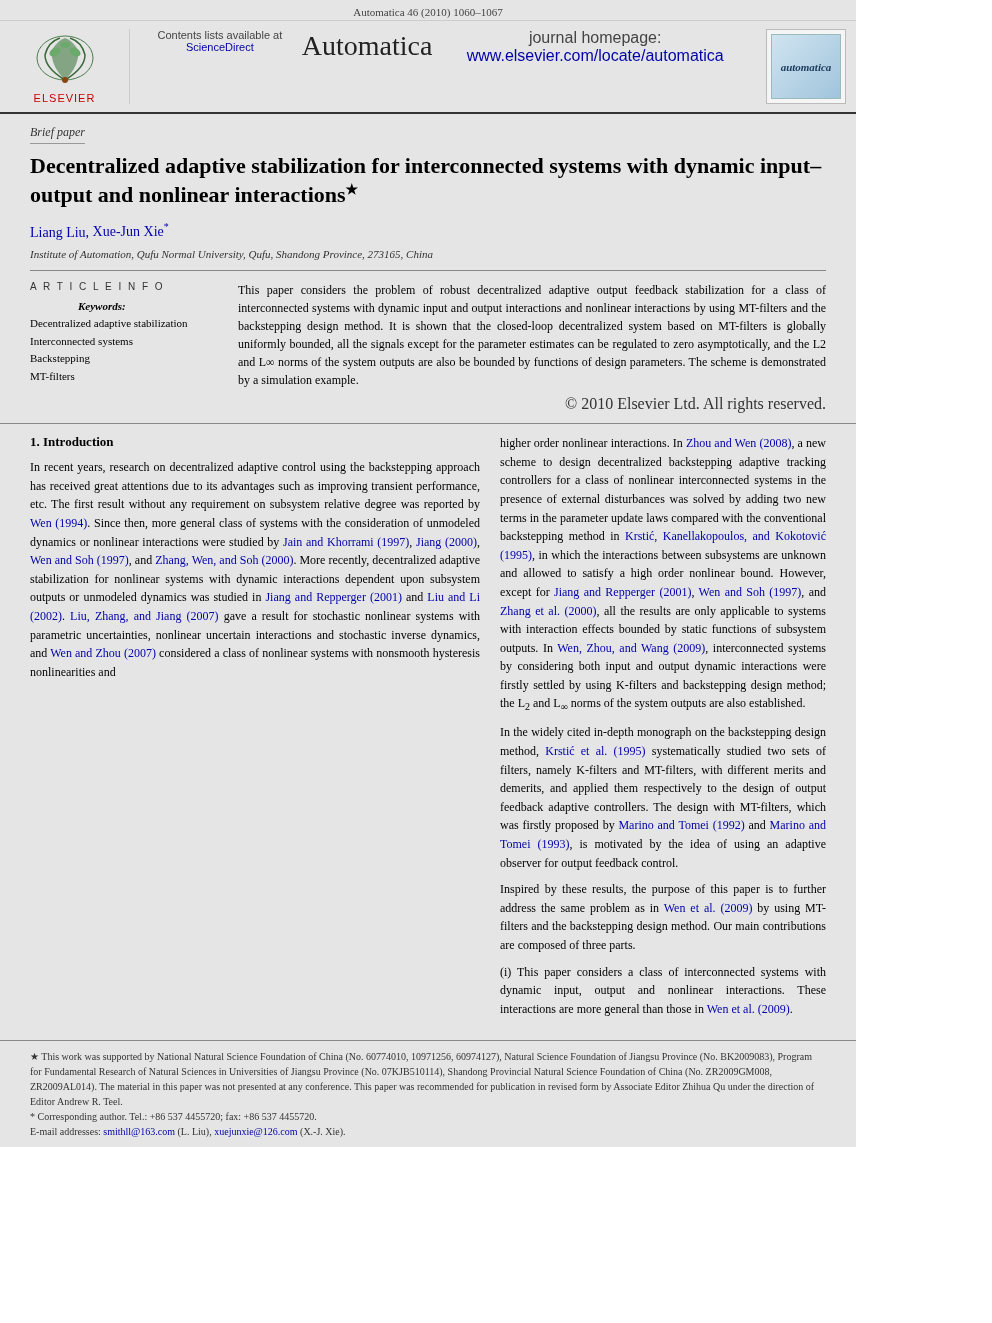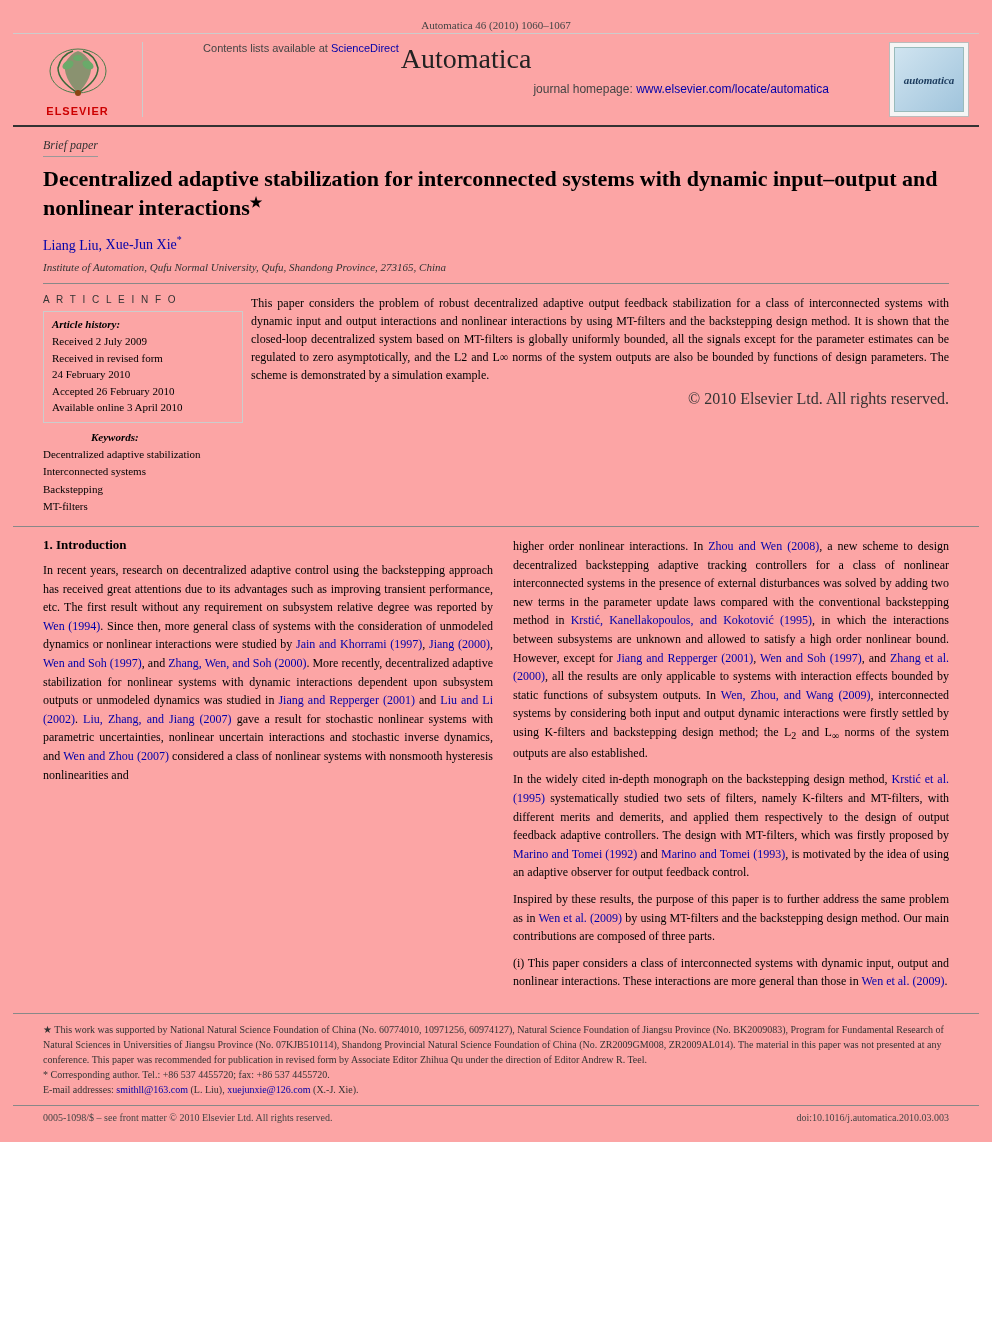--- a/index.html
+++ b/index.html
@@ -6,23 +6,23 @@
     body {
       background: #fff;
       font-family: 'Times New Roman', Times, serif;
       font-size: 13px;
       color: #000;
       width: 992px;
       min-height: 1323px;
     }
 
     .page-container {
-      width: 992px;
-      background: #fca5a5;
-      padding: 13px;
+      width: 856px;
+      background: #e5e5e5;
+      padding: 0;
     }
 
     
     .journal-top-bar {
       text-align: center;
       font-size: 11px;
       color: #444;
       padding: 6px 0 2px 0;
       border-bottom: 1px solid #ccc;
     }
@@ -52,21 +52,21 @@
     }
 
     .elsevier-tree {
       width: 70px;
       height: 55px;
     }
 
     .elsevier-text {
       font-size: 11px;
       color: #c00;
-      font-weight: bold;
+      font-weight: normal;
       letter-spacing: 1px;
       margin-top: 3px;
       font-family: Arial, sans-serif;
     }
 
     .journal-center {
       flex: 1;
       text-align: center;
       display: flex;
       flex-direction: row;
@@ -86,24 +86,23 @@
     }
 
     .journal-name-big {
       font-size: 28px;
       font-family: 'Times New Roman', Times, serif;
       color: #222;
       line-height: 1.2;
     }
 
     .journal-homepage {
-      font-size: 12px;
+      font-size: 16px;
       color: #444;
       font-family: Arial, sans-serif;
-      margin-top: 40px;
     }
 
     .homepage-link {
       color: #00a;
       text-decoration: none;
     }
 
     .automatica-logo-right {
       width: 80px;
       min-width: 80px;
@@ -404,28 +403,20 @@
   <div class="affiliation-section">
     <span class="affiliation-text">Institute of Automation, Qufu Normal University, Qufu, Shandong Province, 273165, China</span>
   </div>
 
   <hr class="hr-solid">
 
   <div class="article-body">
     <div class="article-info-col">
       <div class="section-header-small">A R T I C L E   I N F O</div>
 
-      <div class="article-history-box">
-        <div class="history-label italic bold">Article history:</div>
-        <div class="history-item">Received 2 July 2009</div>
-        <div class="history-item">Received in revised form</div>
-        <div class="history-item">24 February 2010</div>
-        <div class="history-item">Accepted 26 February 2010</div>
-        <div class="history-item">Available online 3 April 2010</div>
-      </div>
 
       <div class="keywords-box">
         <div class="keyword-label italic bold">Keywords:</div>
         <div class="keyword-item">Decentralized adaptive stabilization</div>
         <div class="keyword-item">Interconnected systems</div>
         <div class="keyword-item">Backstepping</div>
         <div class="keyword-item">MT-filters</div>
       </div>
     </div>
 
@@ -471,18 +462,14 @@
     </div>
     <div class="footnote-text">
       <span>E-mail addresses:</span>
       <a href="#" class="in-text-link">smithll@163.com</a>
       <span>(L. Liu),</span>
       <a href="#" class="in-text-link">xuejunxie@126.com</a>
       <span>(X.-J. Xie).</span>
     </div>
   </div>
 
-  <div class="bottom-bar">
-    <span>0005-1098/$ – see front matter © 2010 Elsevier Ltd. All rights reserved.</span>
-    <span>doi:10.1016/j.automatica.2010.03.003</span>
-  </div>
 
 </div>
 
 </body></html>

